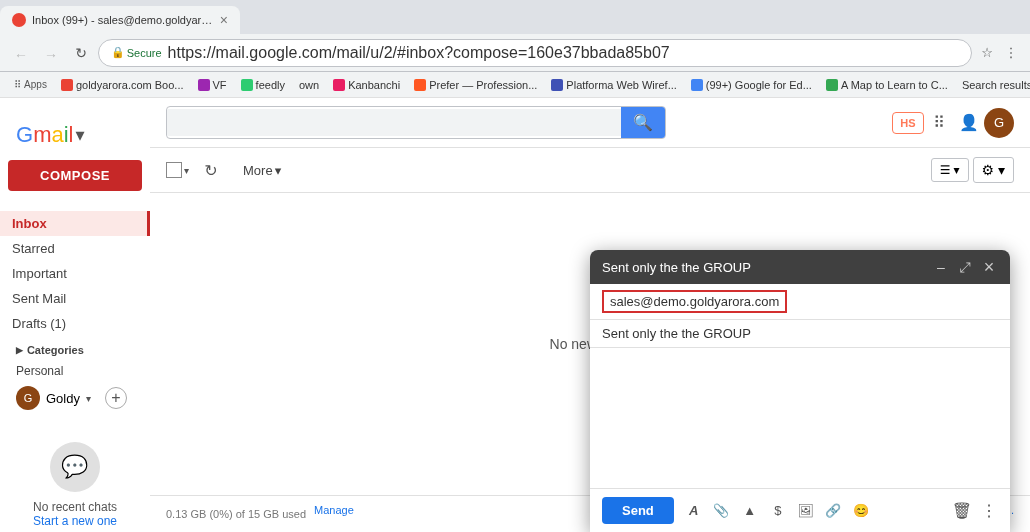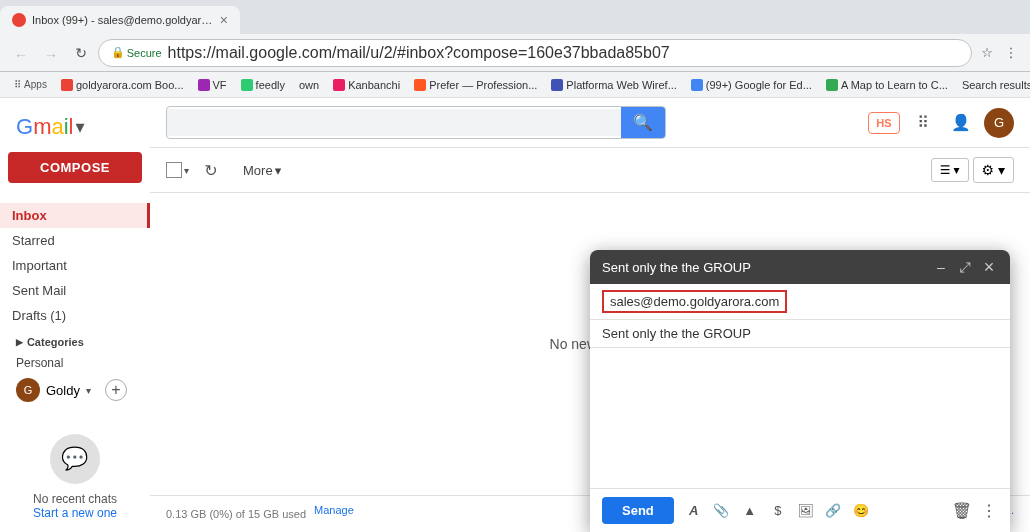--- a/index.html
+++ b/index.html
@@ -88,21 +88,21 @@
     .gmail-container {
       display: flex;
       height: calc(532px - 34px - 38px - 26px);
       background: white;
     }
 
     
     .sidebar {
       width: 150px;
       flex-shrink: 0;
-      padding: 8px 0;
+      padding: 16px 0;
       background: white;
     }
     .gmail-logo {
       padding: 8px 16px 12px;
       display: flex;
       align-items: center;
     }
 
     .compose-btn {
       margin: 0 8px 12px;
@@ -266,21 +266,21 @@
       background: #f1f3f4;
     }
     .search-btn {
       background: #4285f4;
       border: none;
       padding: 6px 12px;
       cursor: pointer;
       color: white;
       font-size: 16px;
     }
-    .header-right { margin-left: auto; display: flex; align-items: center; gap: 8px; }
+    .header-right { margin-left: auto; display: flex; align-items: center; }
     .header-icon-btn { background: none; border: none; cursor: pointer; font-size: 16px; color: #555; width: 30px; height: 30px; border-radius: 50%; display: flex; align-items: center; justify-content: center; }
     .user-avatar { width: 30px; height: 30px; border-radius: 50%; background: #8B4513; color: white; display: flex; align-items: center; justify-content: center; font-size: 13px; cursor: pointer; }
 
     
     .chat-section {
       padding: 8px 16px;
       display: flex;
       flex-direction: column;
       align-items: center;
       margin-top: 20px;

